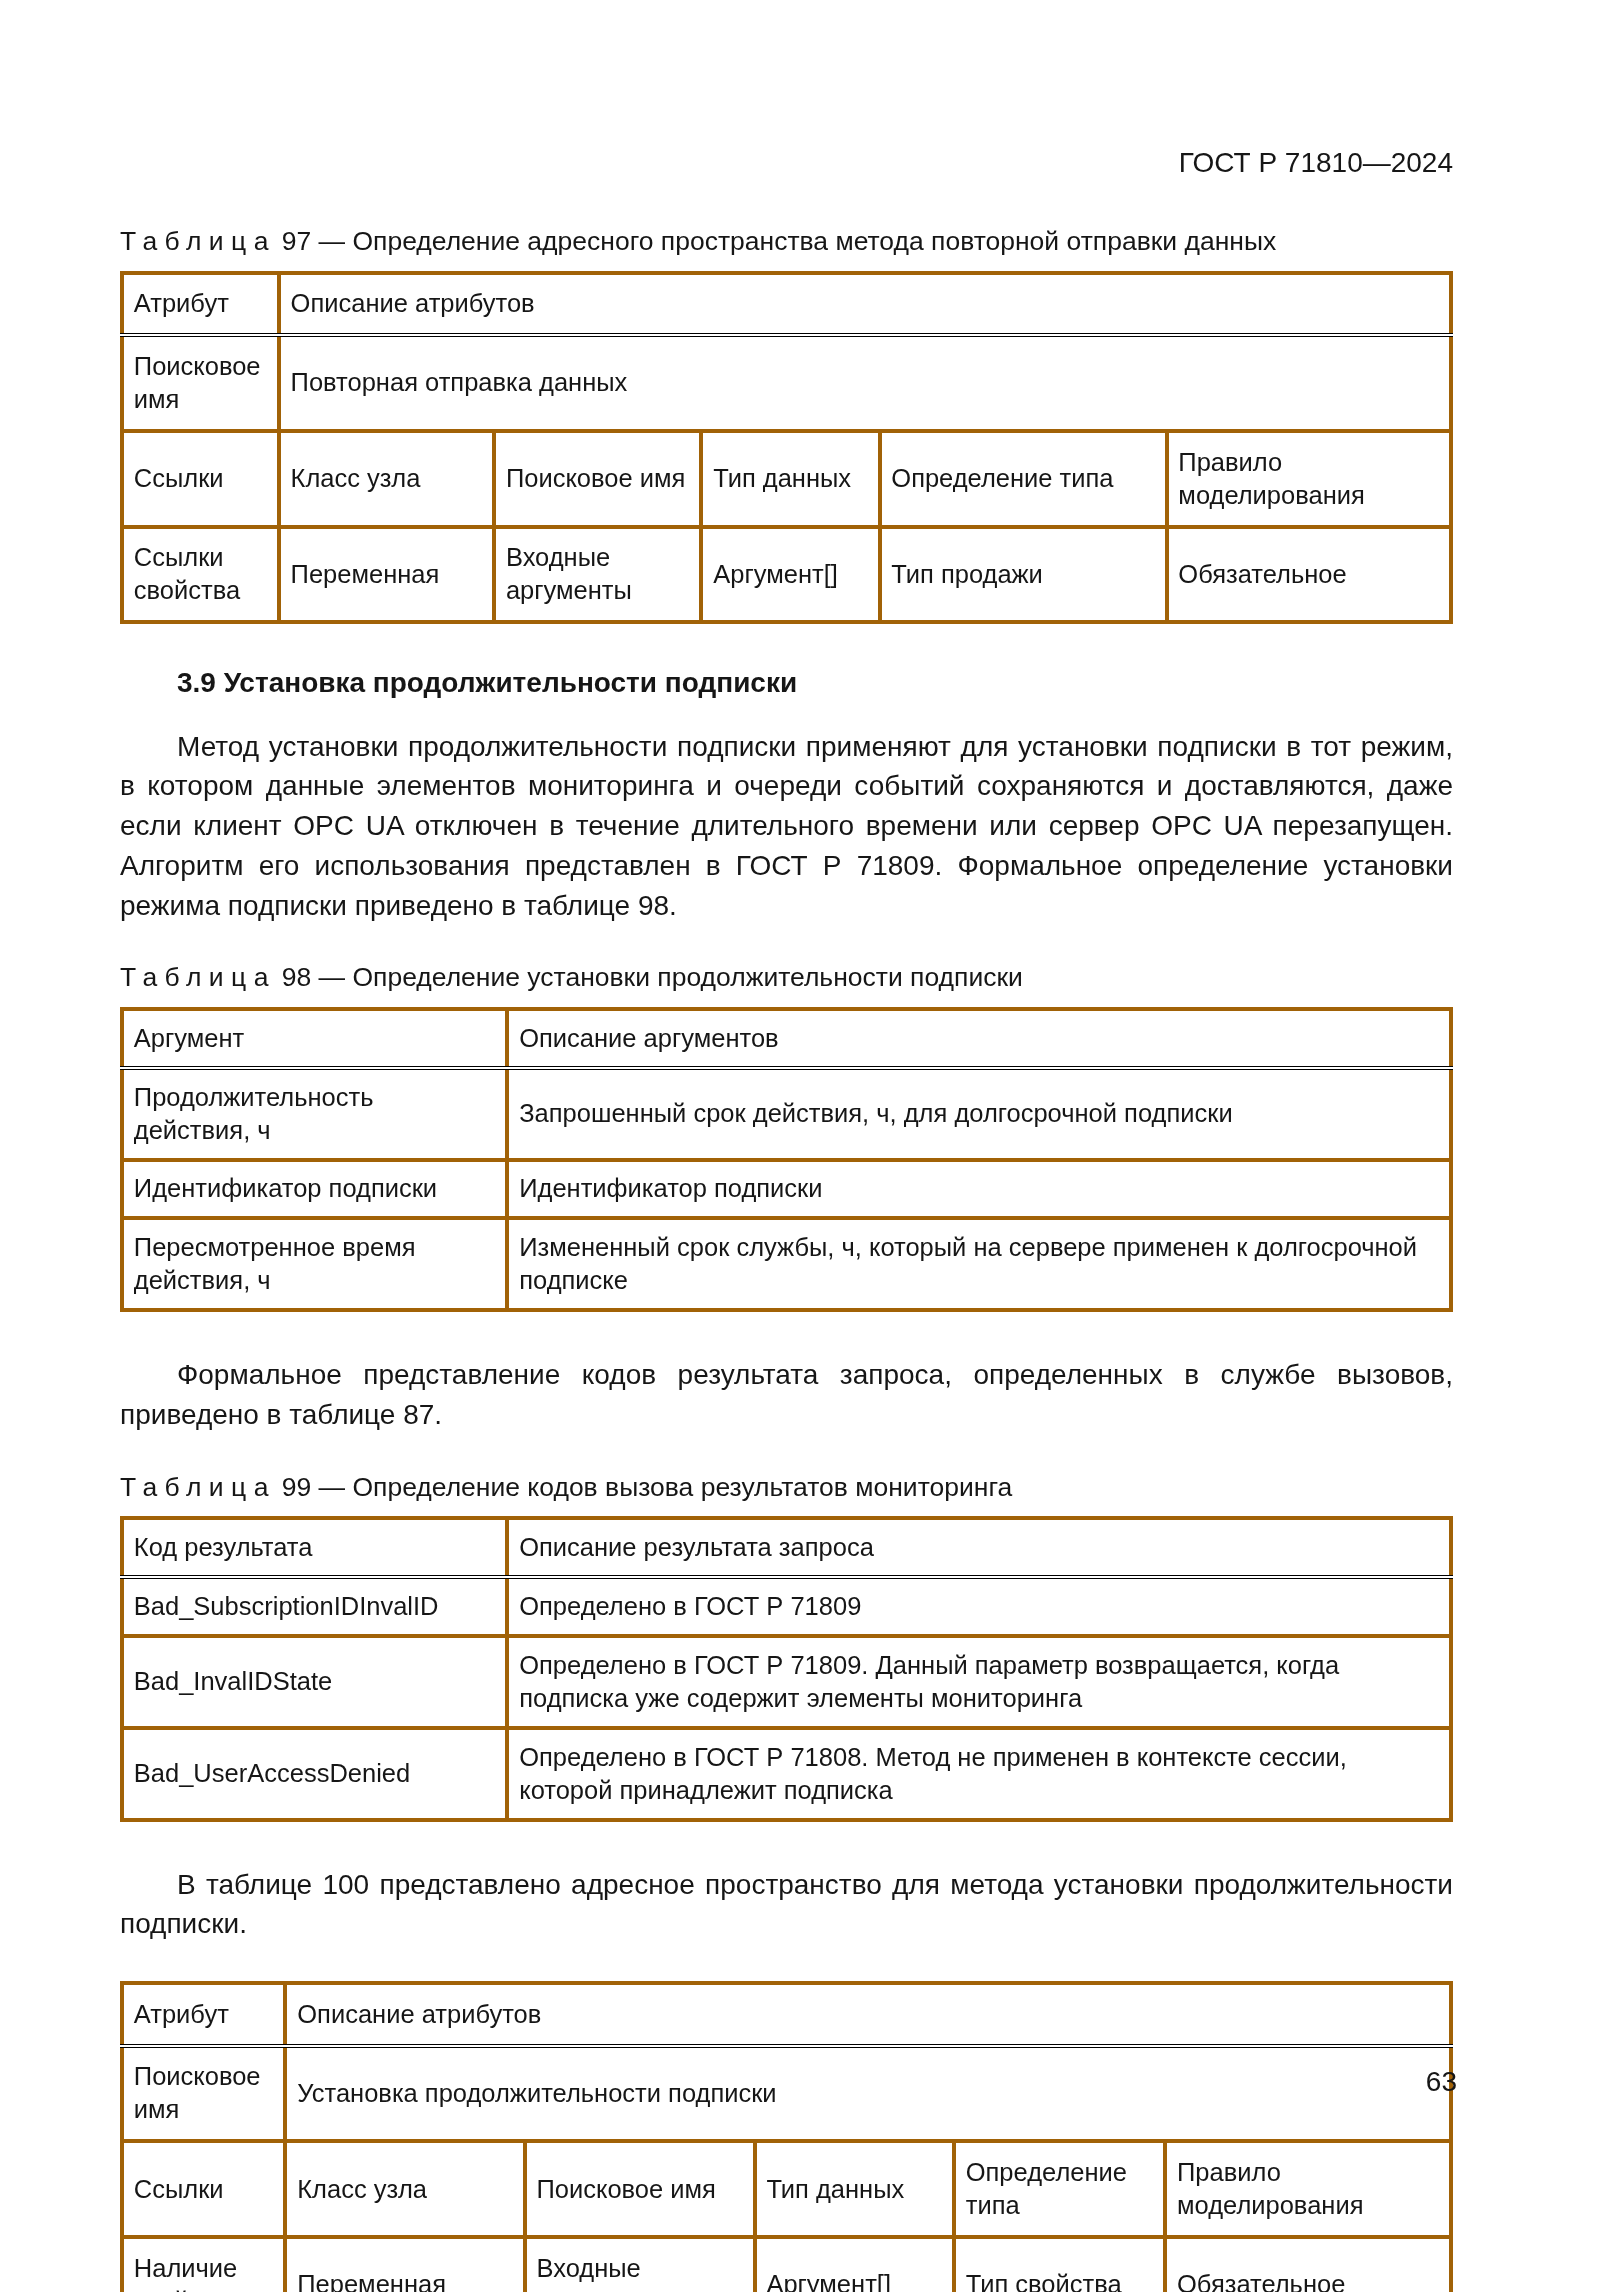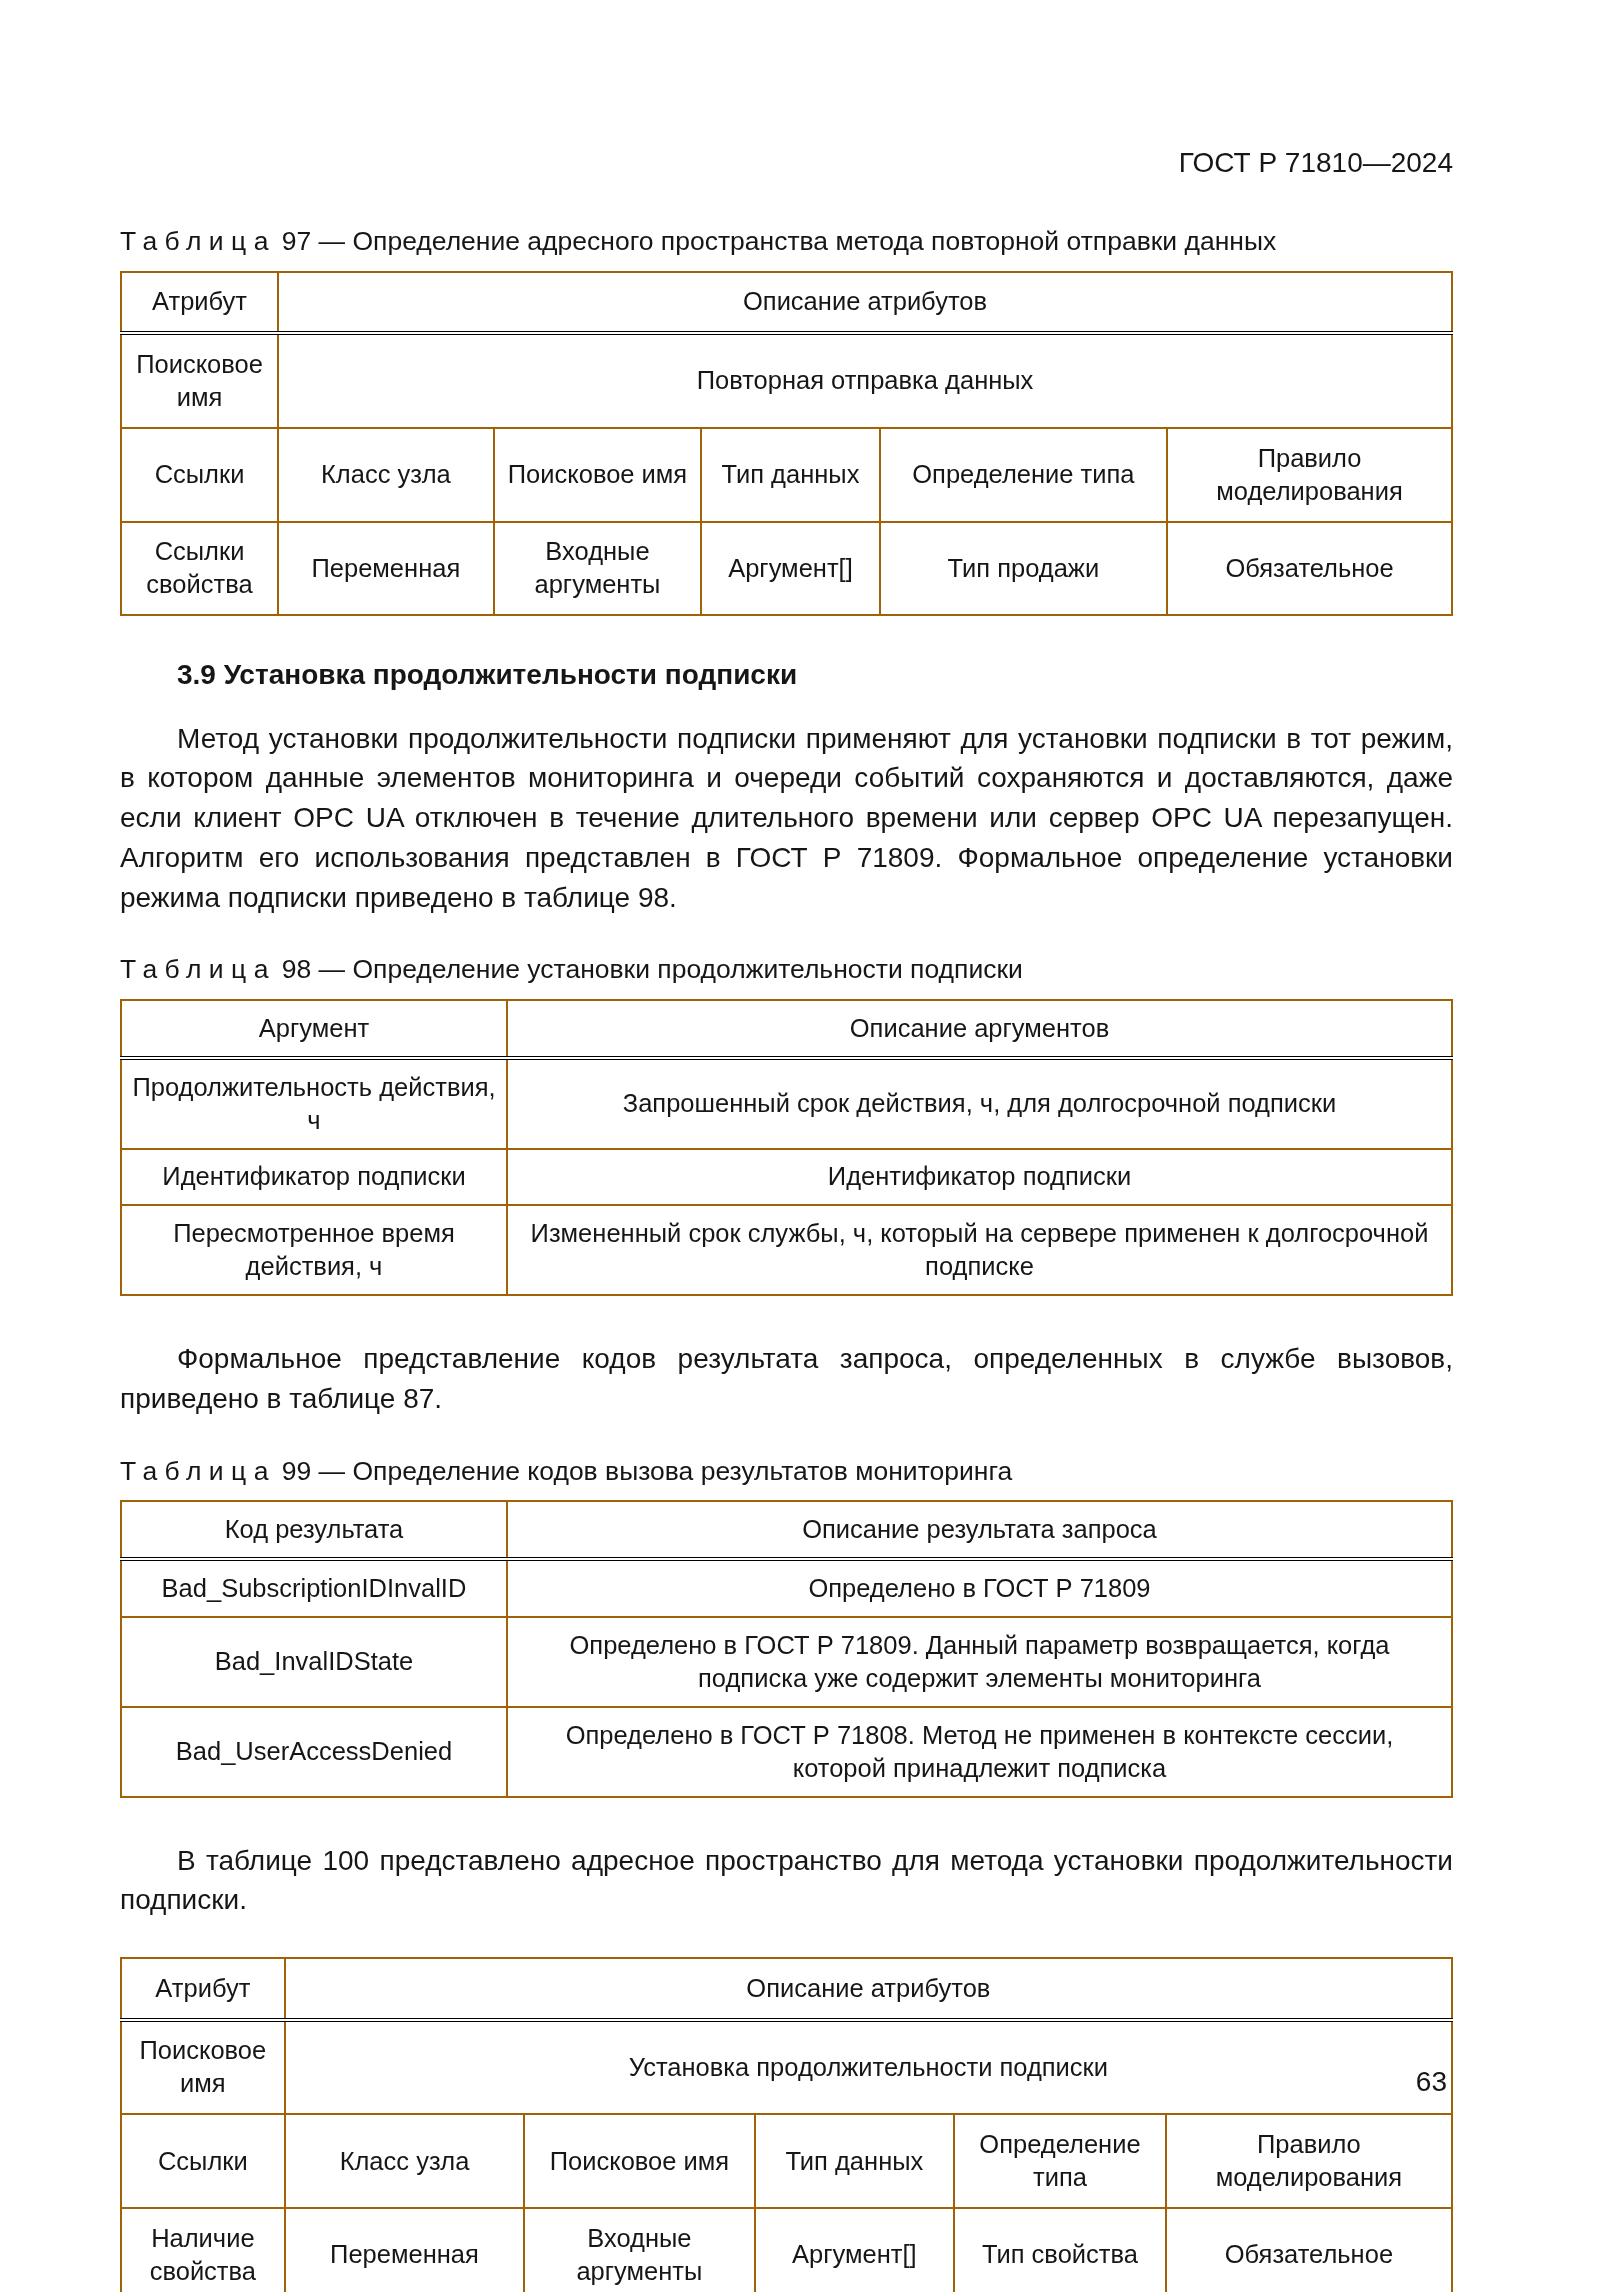--- a/index.html
+++ b/index.html
@@ -41,32 +41,31 @@
   }
   table.gtable {
     width: 100%;
     border-collapse: collapse;
     table-layout: fixed;
     margin: 0 0 43px 0;
     font-size: 25.5px;
     line-height: 1.3;
   }
   .gtable td {
-    border: 2px solid #a16207;
-    text-align: center;
+    border: 4px solid #a16207;
     vertical-align: middle;
     padding: 10.8px 9.8px;
     word-wrap: break-word;
   }
   .gtable.attr td { padding: 12.7px 9.8px; }
   tr.dbl td { border-bottom: 4.9px double #000; }
   .page-num {
     position: absolute;
     top: 2066px;
-    right: 174px;
+    right: 164px;
     font-size: 28px;
   }
 </style>
 </head>
 <body>
 
 <div class="page">
 
   <div class="doc-number">ГОСТ Р 71810—2024</div>
 

